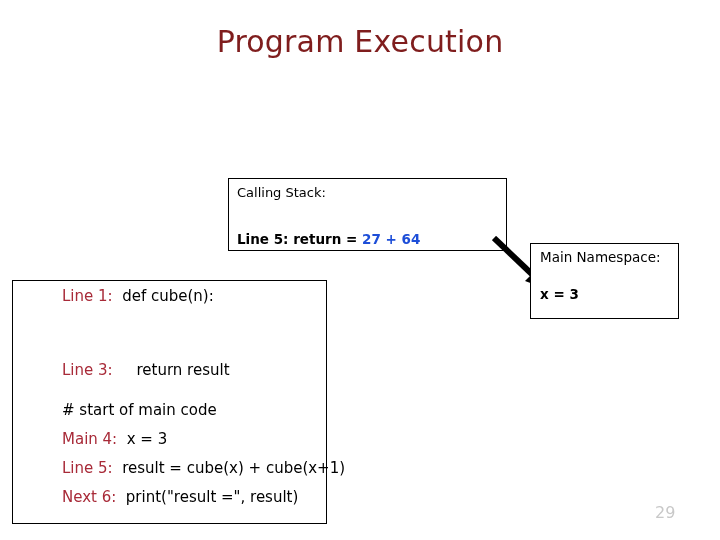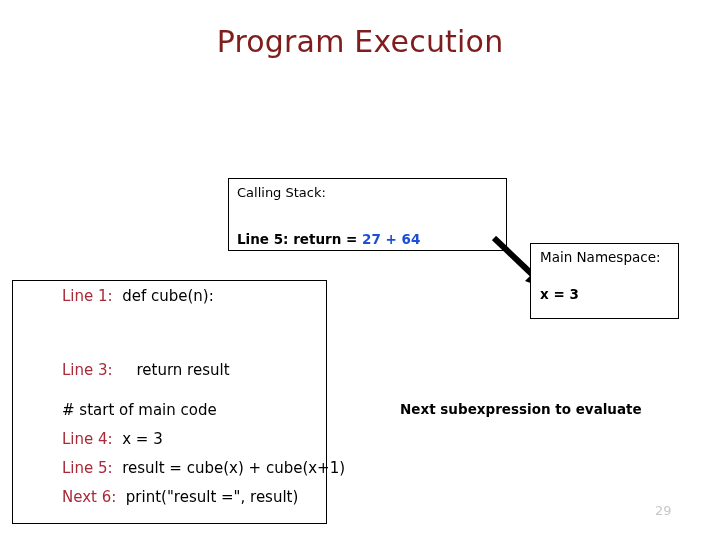--- a/index.html
+++ b/index.html
@@ -158,21 +158,21 @@
     font-weight: bold;
     color: #000000;
     line-height: 1.35;
   }
 
   
   .slide-number {
     position: absolute;
     left: 655px;
     top: 503px;
-    font-size: 13px;
+    font-size: 16px;
     color: #C8C8C8;
     font-weight: 400;
   }
 </style>
 </head>
 <body>
 
 <div class="slide">
 
   <div class="title">Program Execution</div>
@@ -197,28 +197,27 @@
   <div class="box code-box">
     <div class="code-inner">
 
       <div class="code-line cl1"><span class="lbl">Line 1:</span><span>  def cube(n):</span></div>
 
 
       <div class="code-line cl3"><span class="lbl">Line 3:</span><span>     return result</span></div>
 
       <div class="code-line cl4 comment"><span class="lbl"></span><span># start of main code</span></div>
 
-      <div class="code-line cl5"><span class="lbl">Line 4:</span><span>  x = 3</span></div>
+      <div class="code-line cl5"><span class="lbl">Main 4:</span><span>  x = 3</span></div>
 
       <div class="code-line cl6"><span class="lbl">Line 5:</span><span>  result = cube(x) + cube(x+1)</span></div>
 
       <div class="code-line cl7"><span class="lbl">Next 6:</span><span>  print("result =", result)</span></div>
 
     </div>
   </div>
 
   <div class="annotation">
-    <div>Next subexpression to evaluate</div>
   </div>
 
   <div class="slide-number">29</div>
 
 </div>
 
 </body></html>

